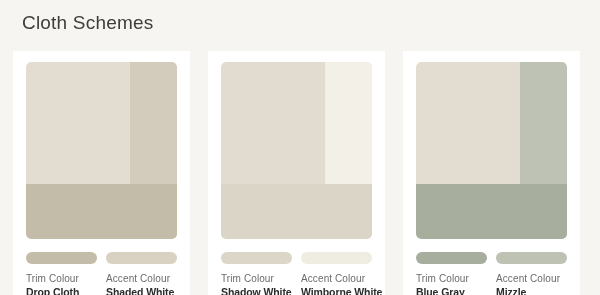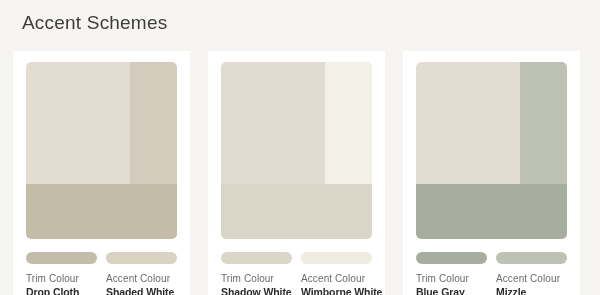--- a/index.html
+++ b/index.html
@@ -126,21 +126,21 @@
     white-space: nowrap;
     letter-spacing: -0.1px;
     cursor: pointer;
   }
 </style>
 </head>
 <body style="background: rgb(247, 245, 241);">
 
 <div class="page">
 
-  <div class="page-title" style="color: rgb(61, 61, 61);">Accent Schemes</div>
+  <div class="page-title" style="color: rgb(61, 61, 61);">Cloth Schemes</div>
 
   <div class="cards">
 
     <div class="card" style="background: rgb(255, 255, 255);">
       <div class="swatch-visual">
         <div class="swatch-main" style="background: rgb(227, 221, 209);"></div>
         <div class="swatch-accent" style="background: rgb(211, 204, 188);"></div>
         <div class="swatch-trim" style="background: rgb(194, 188, 169);"></div>
       </div>
       <div class="chips">

